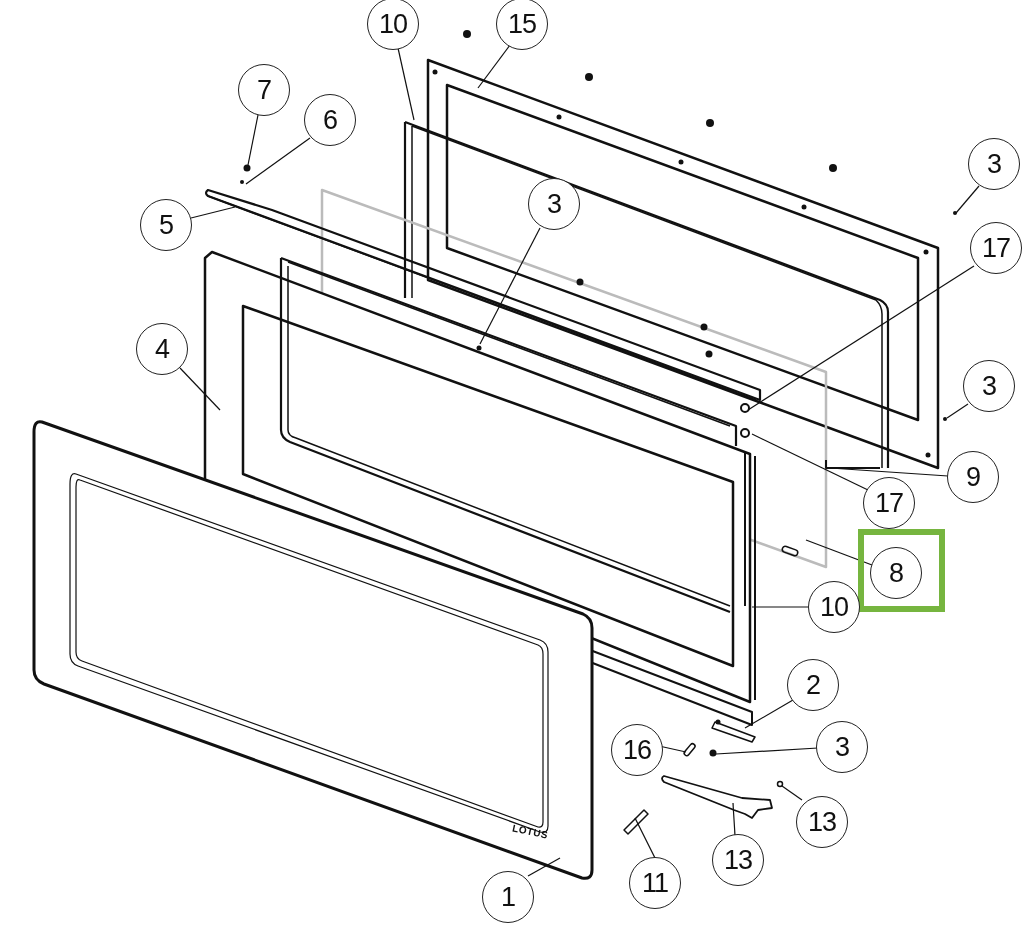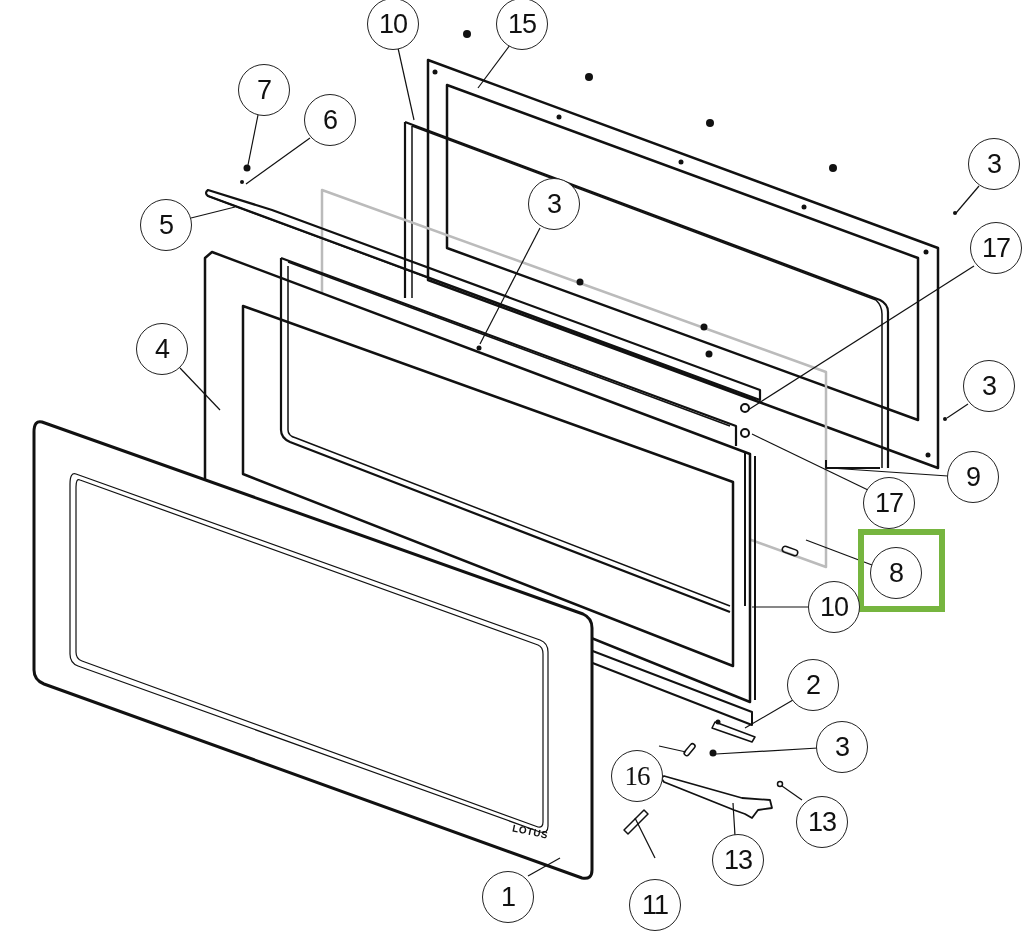--- a/index.html
+++ b/index.html
@@ -130,20 +130,20 @@
   <div class="callout" style="left:554px;top:204px;">3</div>
   <div class="callout" style="left:166px;top:225px;">5</div>
   <div class="callout" style="left:996px;top:248px;">17</div>
   <div class="callout" style="left:162px;top:349px;">4</div>
   <div class="callout" style="left:989px;top:386px;">3</div>
   <div class="callout" style="left:973px;top:477px;">9</div>
   <div class="callout" style="left:889px;top:503px;">17</div>
   <div class="callout" style="left:896px;top:573px;">8</div>
   <div class="callout" style="left:834px;top:607px;">10</div>
   <div class="callout" style="left:813px;top:685px;">2</div>
-  <div class="callout" style="left:637px;top:776px;font-family:Liberation Serif, serif;">16</div>
+  <div class="callout" style="left:637px;top:750px;">16</div>
   <div class="callout" style="left:842px;top:747px;">3</div>
   <div class="callout" style="left:822px;top:822px;">13</div>
   <div class="callout" style="left:738px;top:860px;">13</div>
-  <div class="callout" style="left:655px;top:905px;">11</div>
+  <div class="callout" style="left:655px;top:883px;">11</div>
   <div class="callout" style="left:508px;top:897px;">1</div>
 
 </div>
 
 </body></html>

